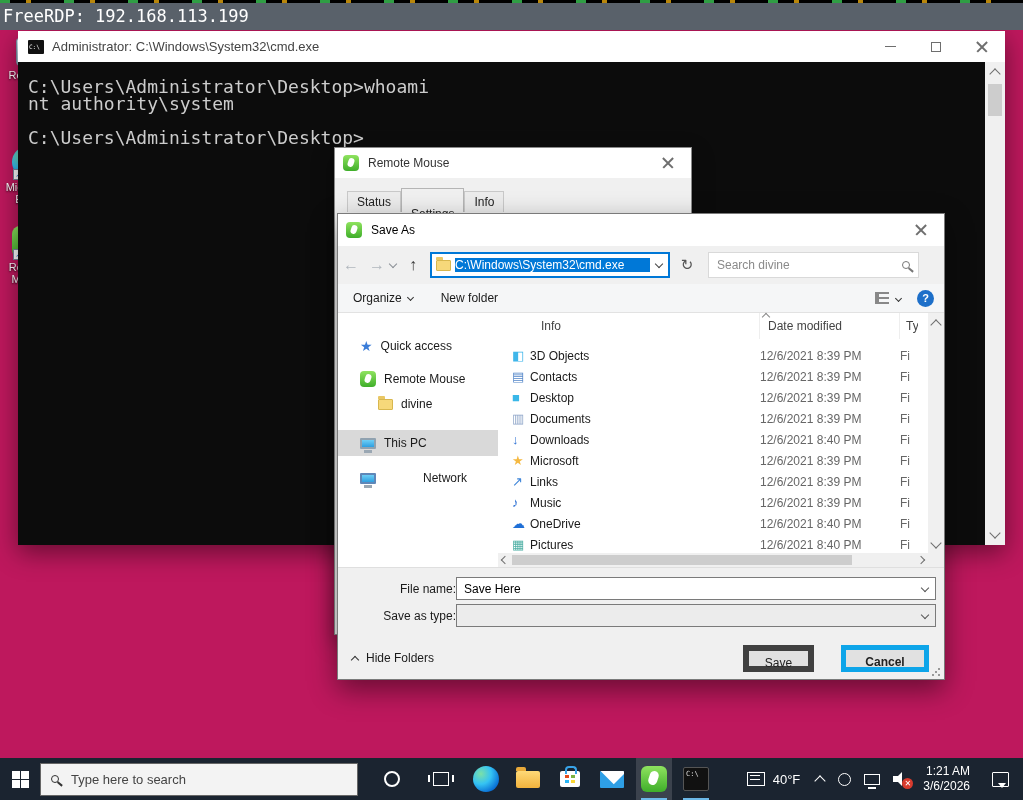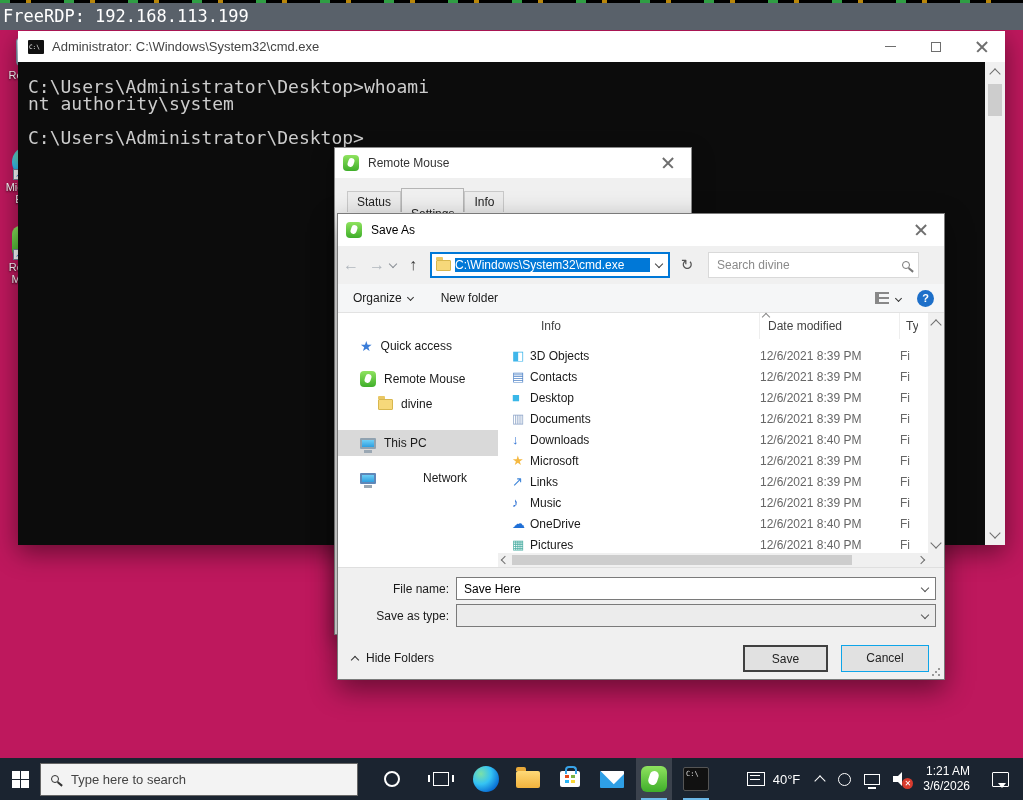--- a/index.html
+++ b/index.html
@@ -104,31 +104,31 @@
   .ftype { width:18px; color:#666; overflow:hidden; white-space:nowrap; }
   .vscroll { position:absolute; right:0; top:0; width:16px; height:100%; background:#f0f0f0; }
   .vscroll .sarrow { left:4px; }
   .hscroll { position:absolute; left:0; right:16px; bottom:0; height:14px; background:#f0f0f0; }
   .hscroll .thumb { position:absolute; left:14px; top:2px; width:340px; height:10px; background:#cdcdcd; }
   .harrow { position:absolute; top:4px; width:6px; height:6px; border-right:1.4px solid #6e6e6e; border-bottom:1.4px solid #6e6e6e; }
   .harrow.l { left:4px; transform:rotate(135deg); }
   .harrow.r { right:4px; transform:rotate(-45deg); }
   .sv-footer { position:relative; height:113px; border-top:1px solid #dfdfdf; }
   .fo-row { display:flex; align-items:center; margin-top:9px; }
-  .fo-lab { width:118px; text-align:right; padding-right:7px; color:#1a1a1a; }
+  .fo-lab { width:118px; text-align:right; color:#1a1a1a; }
   .combo { flex:1; margin-right:8px; height:23px; background:#fff; border:1px solid #7a7a7a; display:flex; align-items:center; padding:0 7px; }
   .combo.gray { background:#ececec; }
   .combo .txt { flex:1; color:#000; }
   .combo .chev { border-color:#555; margin-bottom:2px; }
   .fo-bottom { position:absolute; left:0; right:0; bottom:8px; height:28px; display:flex; align-items:center; }
   .hidef { display:flex; align-items:center; margin-left:14px; color:#1a1a1a; }
   .hidef .chev { transform:rotate(-135deg); border-color:#333; margin:3px 8px 0 0; }
   .btn { height:27px; font-size:12px; text-align:center; line-height:24px; background:#e1e1e1; }
-  .btn.save { position:absolute; left:405px; width:85px; border:2px solid #404040; }
-  .btn.cancel { position:absolute; left:503px; width:88px; border:1px solid #0ea5e9; }
+  .btn.save { position:absolute; left:405px; width:71px; border:6px solid #404040; }
+  .btn.cancel { position:absolute; left:503px; width:88px; border:5px solid #0ea5e9;font-weight:bold; }
   .grip { position:absolute; right:3px; bottom:3px; width:10px; height:10px;
     background:radial-gradient(circle 1.3px at 8px 2px,#999 1.2px,transparent 1.4px),
                radial-gradient(circle 1.3px at 8px 8px,#999 1.2px,transparent 1.4px),
                radial-gradient(circle 1.3px at 2px 8px,#999 1.2px,transparent 1.4px),
                radial-gradient(circle 1.3px at 5px 5px,#999 1.2px,transparent 1.4px); }
 
   
   .taskbar { position:absolute; left:0; bottom:0; width:1023px; height:42px; background:#1b2430; z-index:50; display:flex; align-items:center; }
   .start { width:40px; height:42px; display:flex; align-items:center; justify-content:center; }
   .winlogo { width:17px; height:17px; background:

